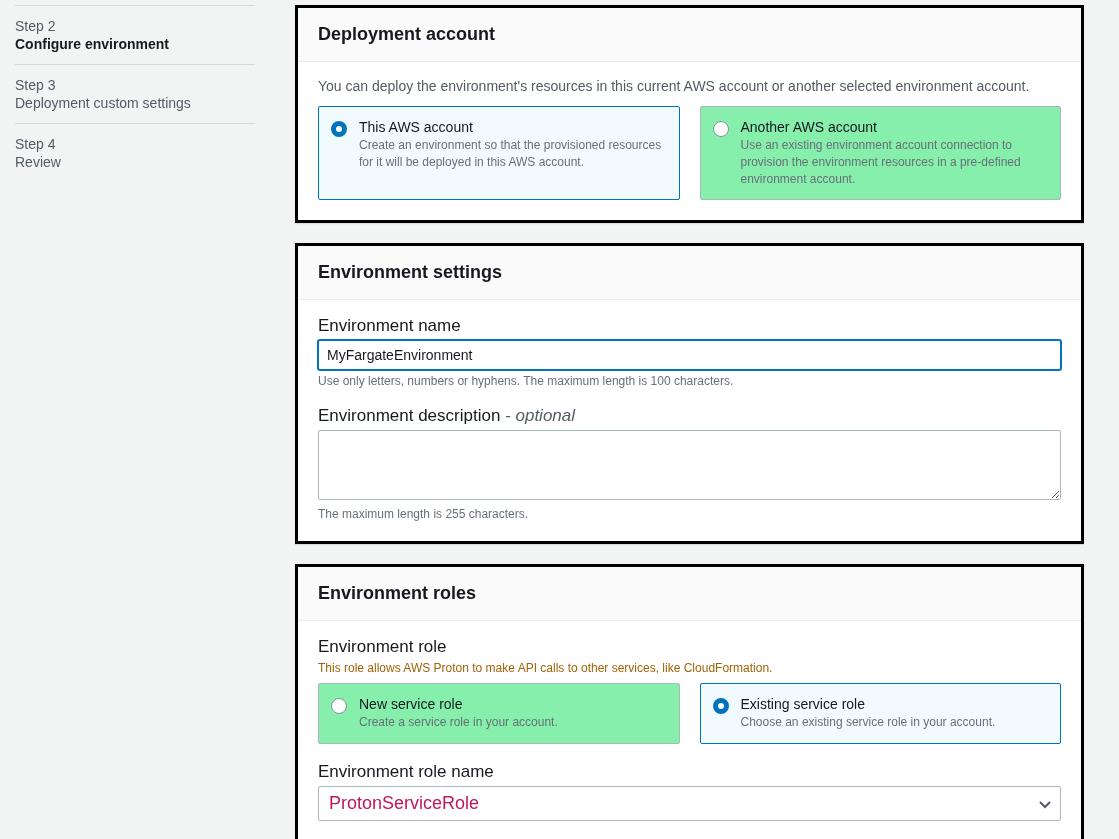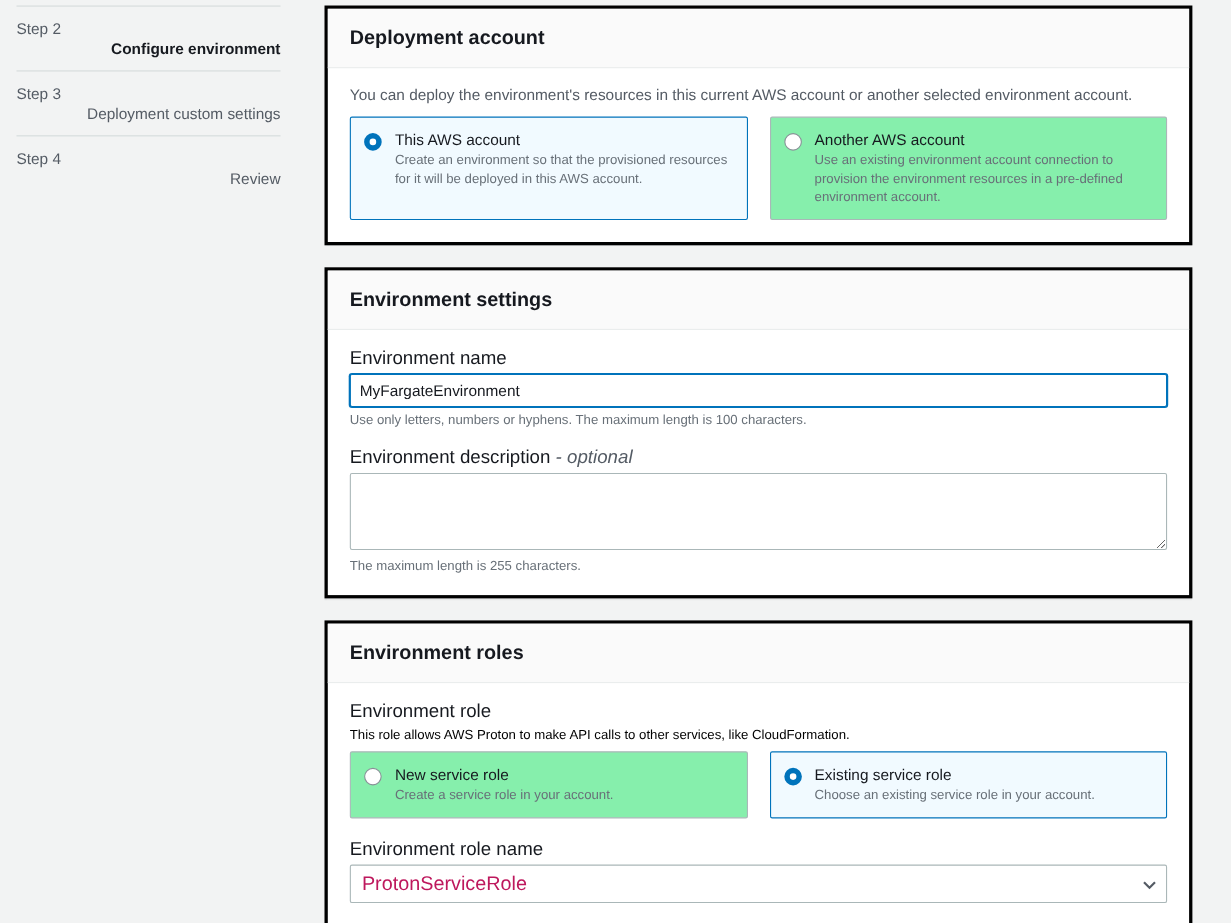--- a/index.html
+++ b/index.html
@@ -25,21 +25,20 @@
   }
   .step:last-child { border-bottom: none; }
   .step-num {
     font-size: 14px;
     color: #545b64;
     margin-bottom: 2px;
   }
   .step-title {
     font-size: 14px;
     color: #545b64;
-    text-align: right;
   }
   .step.active .step-title {
     color: #16191f;
     font-weight: 700;
   }
   .main {
     flex: 1;
     padding-right: 30px;
     max-width: 830px;
   }
@@ -117,21 +116,21 @@
     color: #16191f;
     margin-bottom: 4px;
   }
   .form-label .optional {
     font-style: italic;
     color: #545b64;
     font-weight: 400;
   }
   .form-sub {
     font-size: 12px;
-    color: #000000;
+    color: #a16207;
     margin-bottom: 8px;
   }
   .form-hint {
     font-size: 12px;
     color: #687078;
     margin-top: 4px;
   }
   input[type=text] {
     width: 100%;
     padding: 6px 8px;

